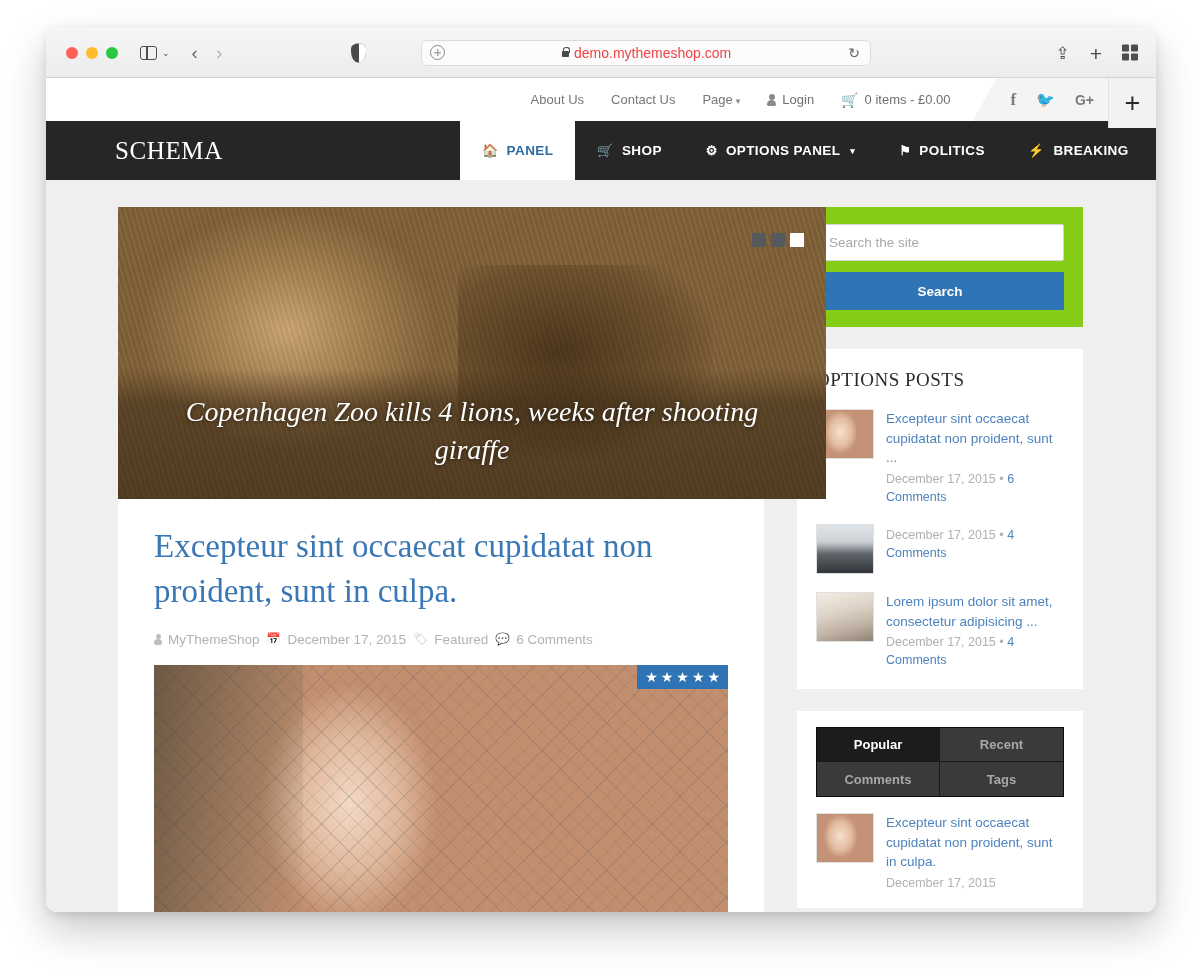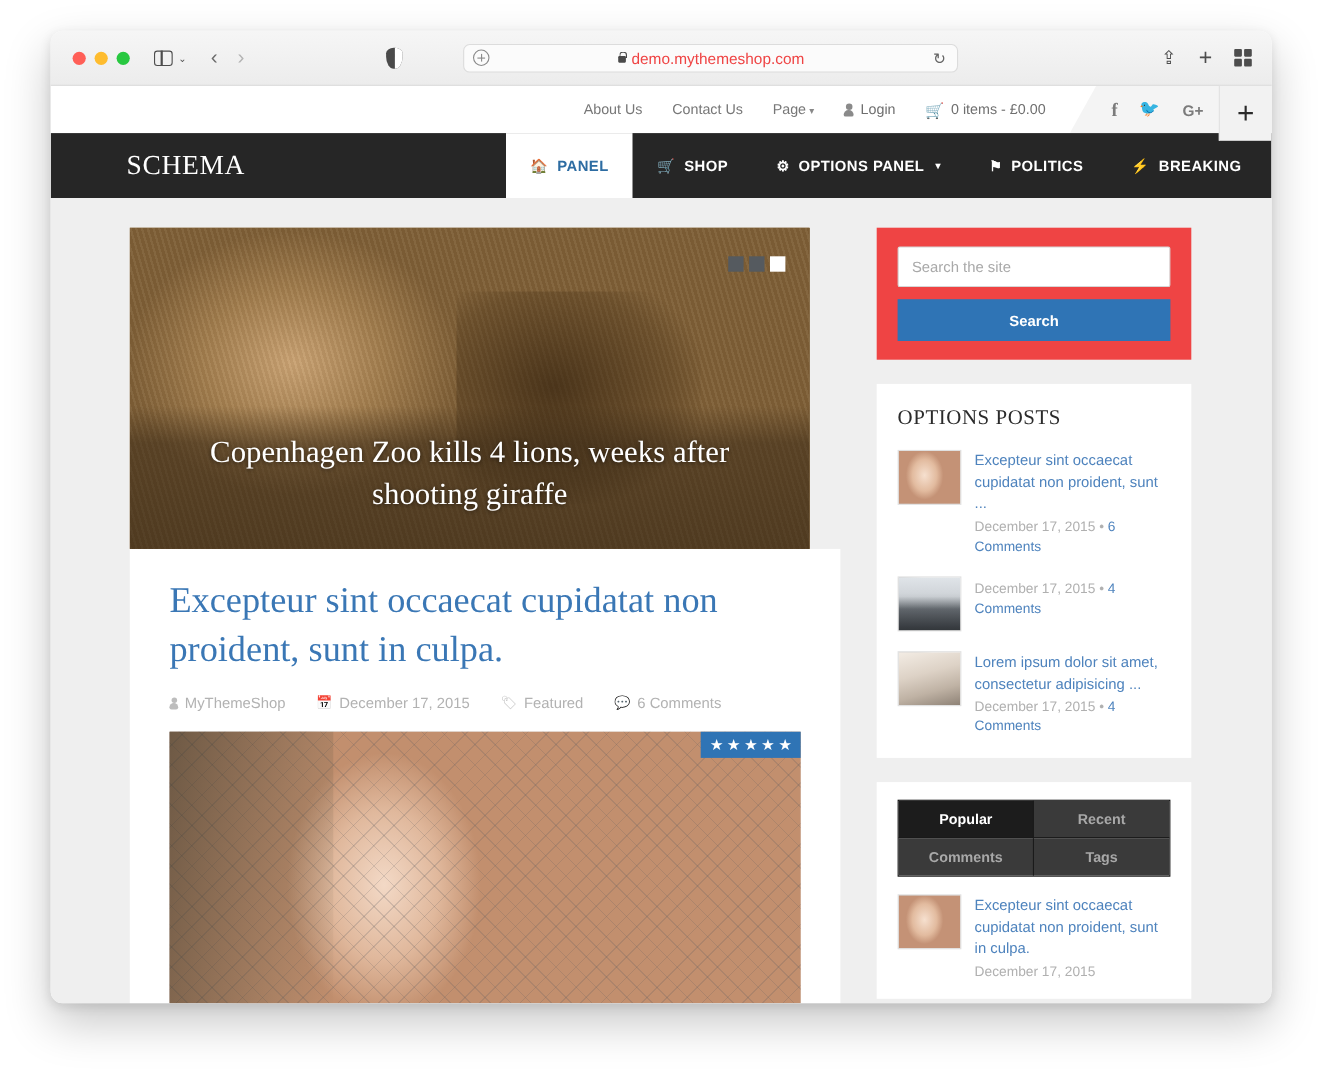--- a/index.html
+++ b/index.html
@@ -187,23 +187,24 @@
     gap: 33px;
     padding-left: 72px;
     padding-right: 70px;
   }
   .main-col { width: 646px; flex: none; }
   .side-col { width: 286px; flex: none; }
 
   
   .hero {
     position: relative;
-    width: 618px; height: 292px;
+    width: 708px; height: 292px;
     overflow: hidden;
     background:#9c7b52;
+    font-style:italic;
   }
   .hero-img {
     position:absolute; inset:0;
     background:
       radial-gradient(ellipse 150px 120px at 24% 42%, #c9a273 0%, #a07c4d 55%, #7d5e36 100%),
       radial-gradient(ellipse 190px 200px at 68% 55%, #b08a5a 0%, #8a6a3f 60%, #5d441f 100%),
       linear-gradient(150deg, #cdb187 0%, #ab8a5d 30%, #8b6b3e 60%, #6d5028 100%);
   }
   .hero-img::before{
     content:"";position:absolute;inset:0;
@@ -243,21 +244,21 @@
     padding: 25px 36px 0;
   }
   .article h1 {
     font-family:"Liberation Serif", serif;
     font-weight: normal;
     font-size: 33px;
     line-height: 1.36;
     color:#3a77b5;
   }
   .meta {
-    display:flex; align-items:center; gap:28px;
+    display:flex; align-items:center; gap:7px;
     margin-top: 18px;
     font-size: 13.5px; color:#b2b2b2;
   }
   .meta span { display:flex; align-items:center; gap:6px; }
   .mi { font-size:12px; color:#c2c2c2; }
   .mi.person {
     width:8px;height:11px;position:relative;
   }
   .mi.person::before{content:"";position:absolute;top:0;left:1.5px;width:5px;height:5px;border-radius:50%;background:#bdbdbd;}
   .mi.person::after{content:"";position:absolute;bottom:0;left:0;width:8px;height:6px;border-radius:4px 4px 2px 2px;background:#bdbdbd;}
@@ -290,21 +291,21 @@
     background:#2f74b5;
     padding: 5px 8px;
     display:flex; gap:3px;
     z-index: 4;
   }
   .stars span { color:#fff; font-size:14px; line-height:1; }
 
   
   .widget { margin-bottom: 22px; }
   .widget.search {
-    background:#ef4444;
+    background:#84cc16;
     padding: 17px 19px;
   }
   .search-input {
     width:100%; height: 37px;
     border:1px solid #d6d6d6; border-radius:2px;
     background:#fff;
     padding: 0 12px;
     font-size: 13.5px; color:#333;
     font-family:"Liberation Sans", sans-serif;
     outline:none;

